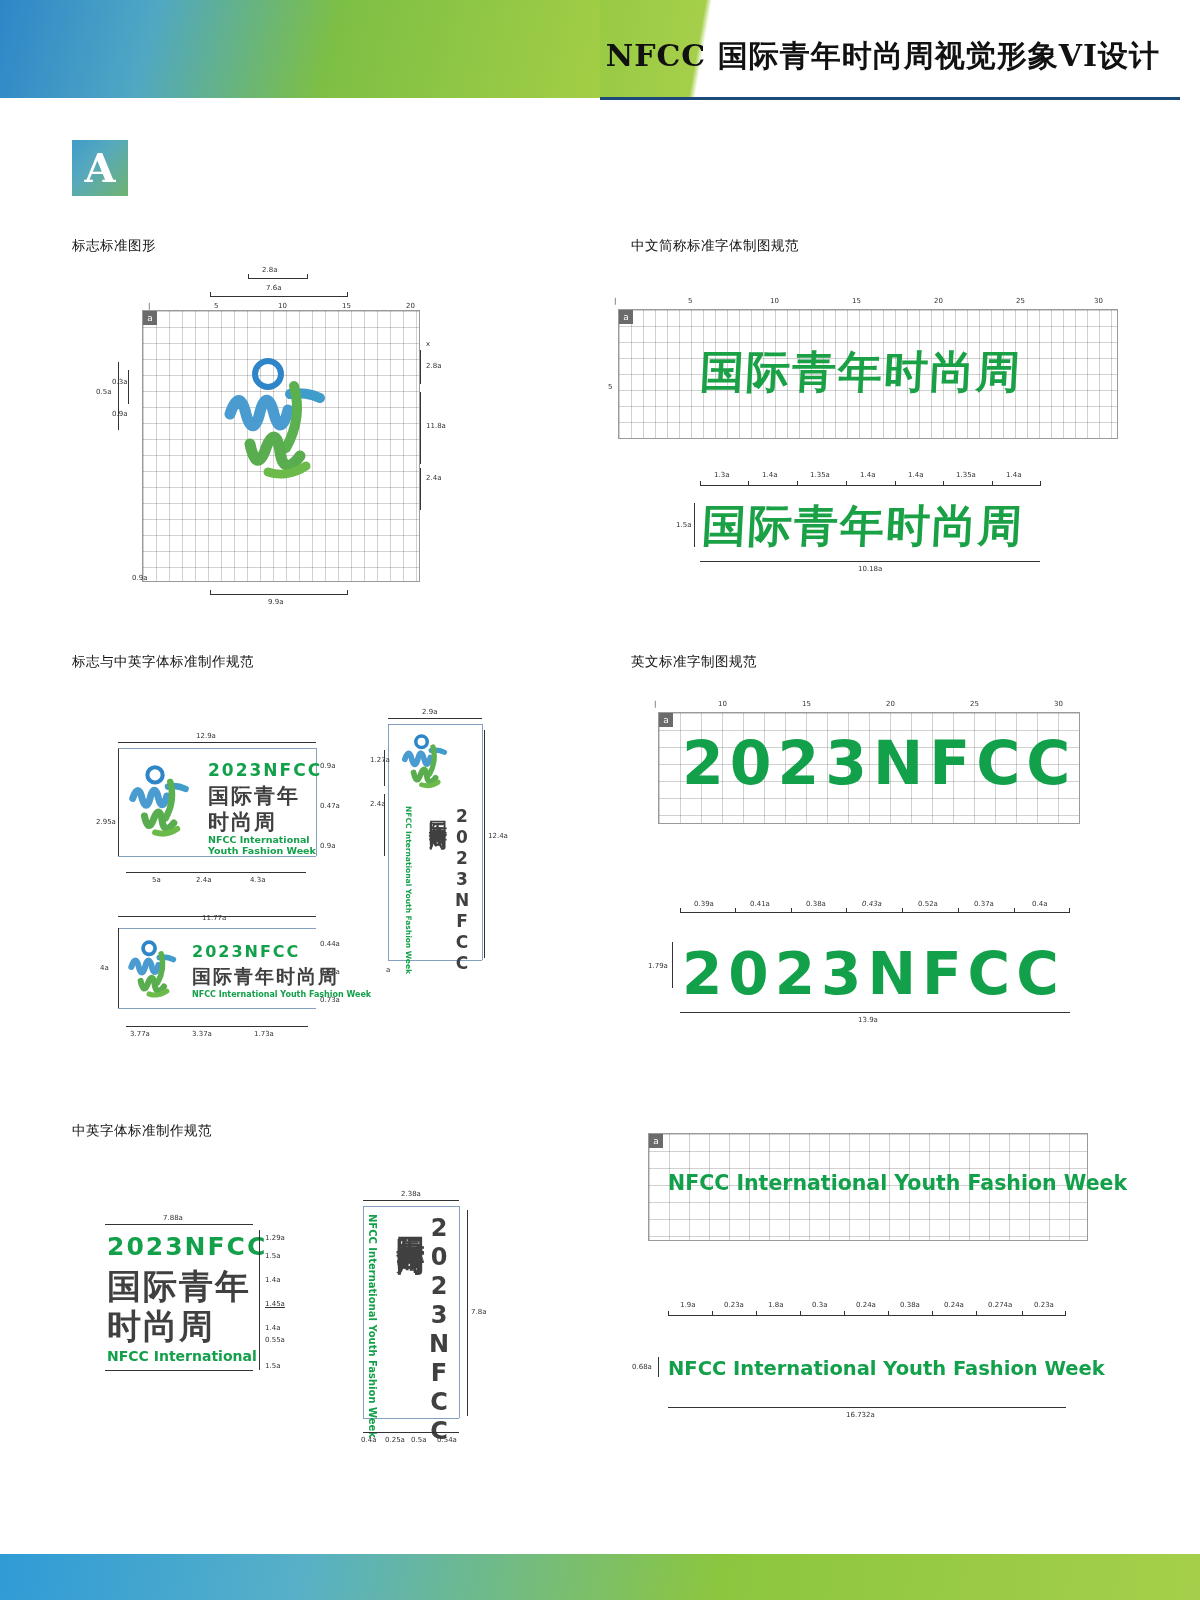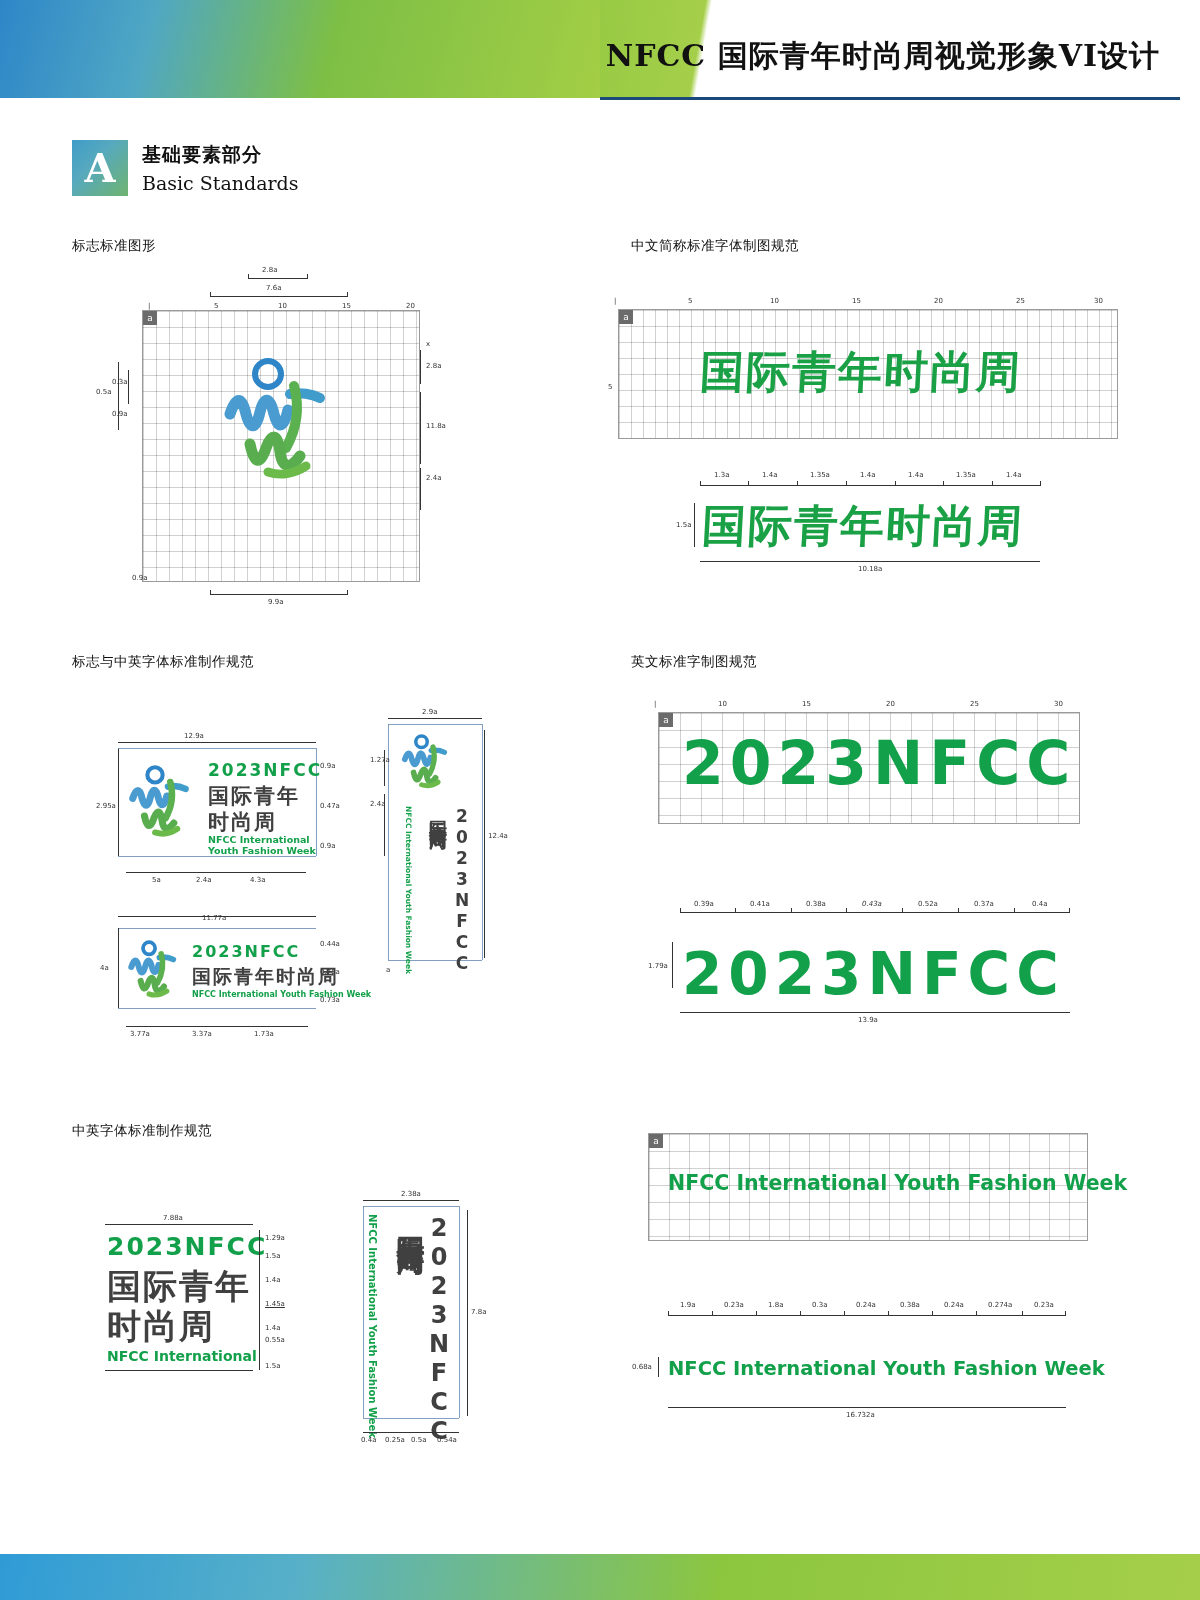--- a/index.html
+++ b/index.html
@@ -104,24 +104,20 @@
 <body>
 
 <div class="top-band">
   <div class="top-band-inner"></div>
 </div>
 <div class="header-rule"></div>
 <div class="header-title">NFCC 国际青年时尚周视觉形象VI设计</div>
 
 <div class="badge-wrap">
   <div class="badge-letter">A</div>
-  <div class="badge-texts">
-    <div class="badge-cn">基础要素部分</div>
-    <div class="badge-en">Basic Standards</div>
-  </div>
 </div>
 
 <div class="caption" style="left:72px;top:237px;">标志标准图形</div>
 <div class="caption" style="left:631px;top:237px;">中文简称标准字体制图规范</div>
 <div class="caption" style="left:72px;top:653px;">标志与中英字体标准制作规范</div>
 <div class="caption" style="left:631px;top:653px;">英文标准字制图规范</div>
 <div class="caption" style="left:72px;top:1122px;">中英字体标准制作规范</div>
 
 <div class="fig" style="left:110px;top:262px;width:360px;height:360px;">
 
@@ -214,22 +210,22 @@
 
   <div class="cn-head" style="position:absolute;left:92px;top:212px;font-size:44px;">国际青年时尚周</div>
 
   <div class="dimline h" style="left:90px;top:276px;width:340px;"></div>
   <div class="dimlabel" style="left:248px;top:280px;">10.18a</div>
 </div>
 
 <div class="fig" style="left:100px;top:690px;width:420px;height:380px;">
 
   <div class="dimline h" style="left:18px;top:52px;width:198px;"></div>
-  <div class="dimlabel" style="left:84px;top:42px;">12.9a</div>
-  <div class="dimlabel" style="left:-4px;top:112px;">2.95a</div>
+  <div class="dimlabel" style="left:96px;top:42px;">12.9a</div>
+  <div class="dimlabel" style="left:-4px;top:128px;">2.95a</div>
   <div class="dimline v" style="left:18px;top:58px;height:108px;"></div>
   <div class="guide h" style="left:18px;top:58px;width:198px;"></div>
   <div class="guide h" style="left:18px;top:166px;width:198px;"></div>
   <div class="guide v" style="left:216px;top:58px;height:108px;"></div>
 
   <div class="mark" style="left:26px;top:72px;width:78px;height:88px;">
     <svg width="78" height="88" viewBox="0 0 130 150">
       <circle cx="48" cy="22" r="13" fill="none" stroke="#2e86c8" stroke-width="7"></circle>
       <path d="M10 62 C16 44, 22 44, 26 62 C30 78, 36 78, 40 60 C44 44, 50 44, 54 62 C58 78, 64 76, 68 58" fill="none" stroke="#4a9bd0" stroke-width="12" stroke-linecap="round"></path>
       <path d="M70 42 C80 40, 92 42, 100 46" fill="none" stroke="#3f9ccb" stroke-width="11" stroke-linecap="round"></path>

